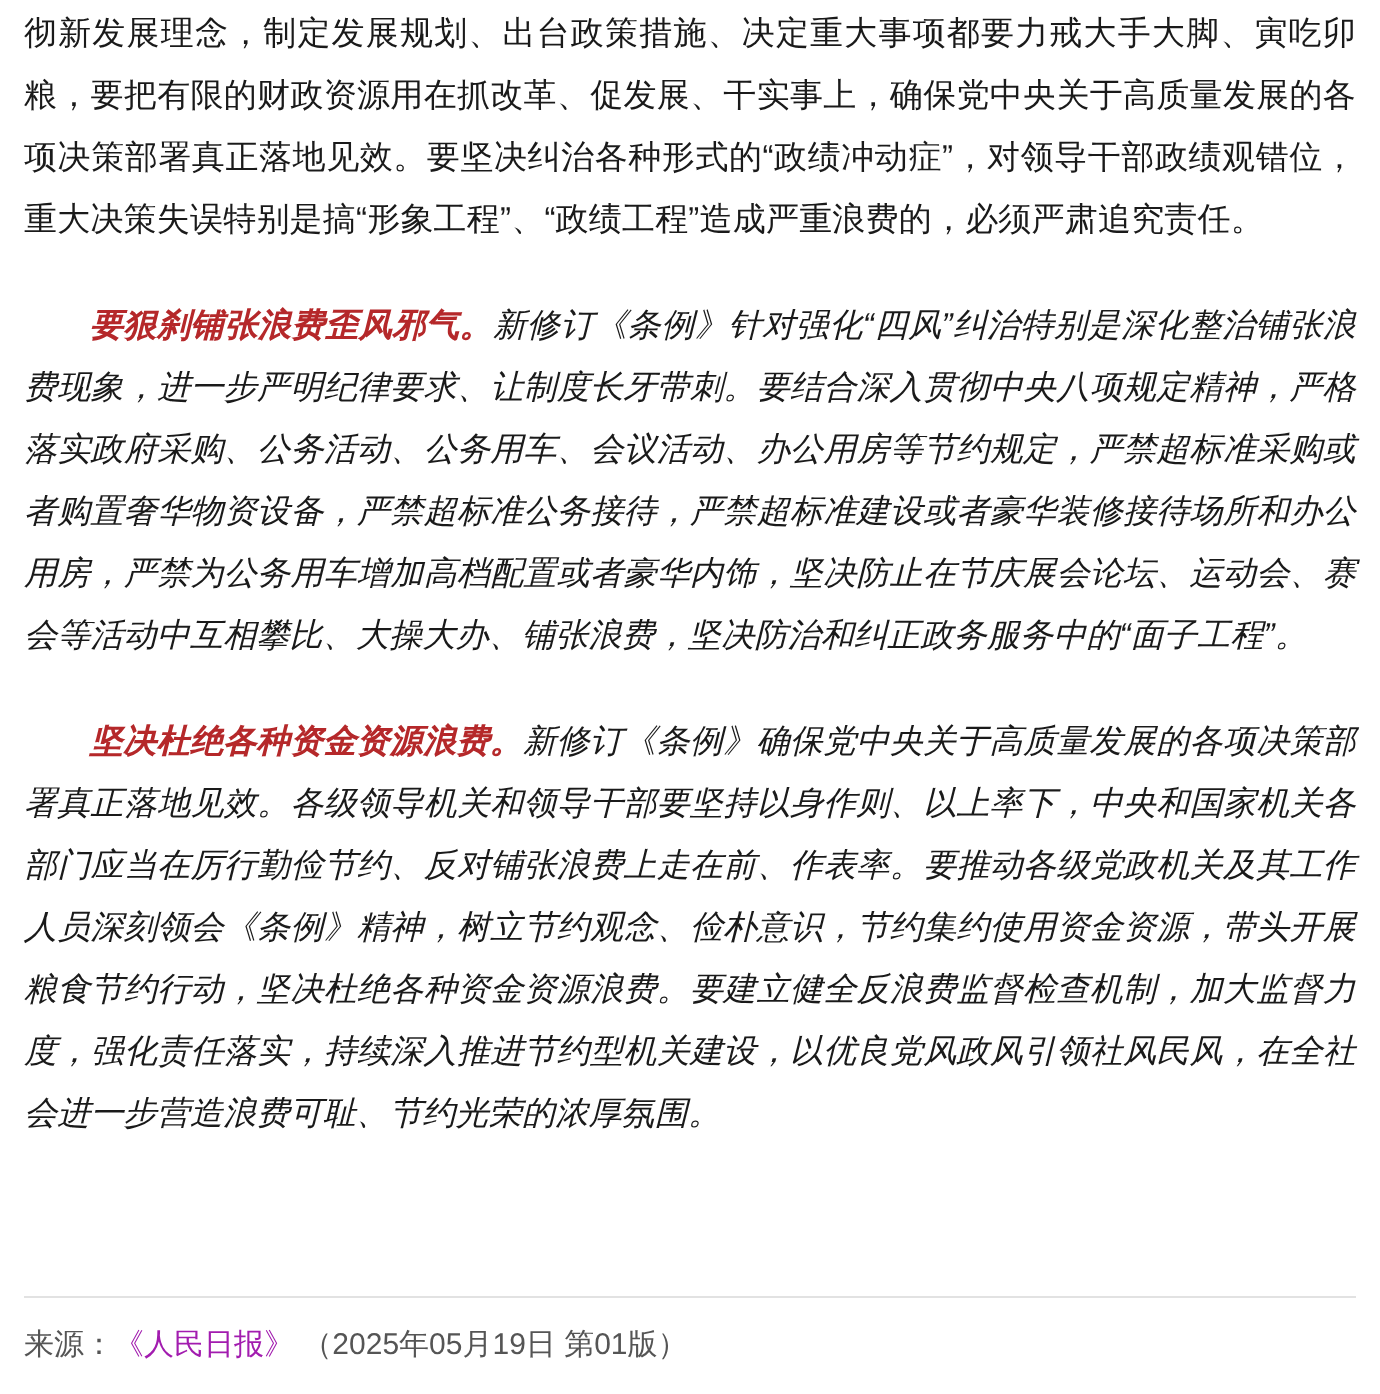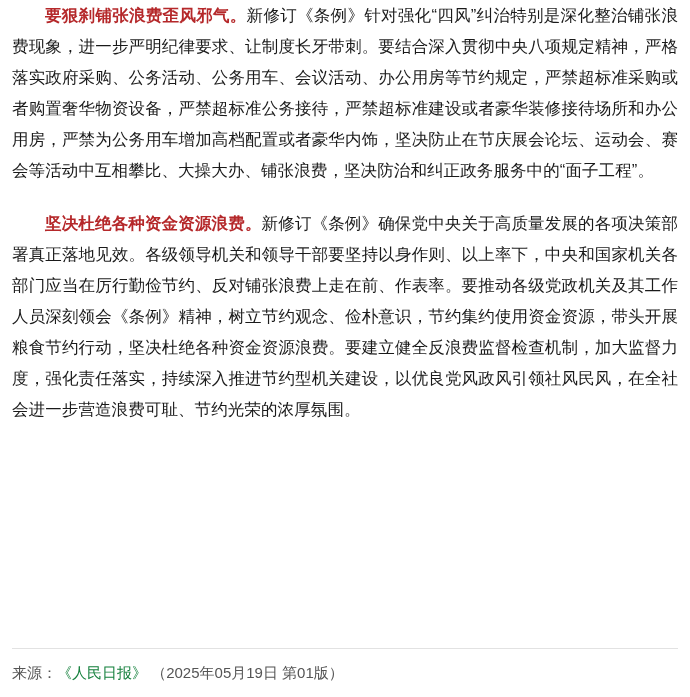--- a/index.html
+++ b/index.html
@@ -32,52 +32,56 @@
   .para.first {
     margin-top: 0;
     padding-top: 2px;
   }
   .lead {
     font-weight: bold;
     color: #b5282a;
   }
   .indent {
     text-indent: 2em;
+    font-style: italic;
   }
   .divider {
     border: none;
     border-top: 1px solid #e2e2e2;
     margin: 6px 0 0 0;
   }
   .source {
     font-size: 15px;
     color: #555555;
     line-height: 28px;
     padding-top: 10px;
   }
   .source .src-label {
     color: #555555;
     margin-top: 27px;
   }
   .source .src-name {
-    color: #15803d;
+    color: #a21caf;
     margin-top: 26px;
   }
   .footer {
     position: absolute;
     left: 12px;
     right: 12px;
     bottom: 10px;
   }
 </style>
 </head>
 <body>
 
 <div class="page">
 
+  <p class="para first">
+    <span>彻新发展理念，制定发展规划、出台政策措施、决定重大事项都要力戒大手大脚、寅吃卯粮，要把有限的财政资源用在抓改革、促发展、干实事上，确保党中央关于高质量发展的各项决策部署真正落地见效。要坚决纠治各种形式的“政绩冲动症”，对领导干部政绩观错位，重大决策失误特别是搞“形象工程”、“政绩工程”造成严重浪费的，必须严肃追究责任。</span>
+  </p>
 
   <p class="para indent">
     <span class="lead">要狠刹铺张浪费歪风邪气。</span><span>新修订《条例》针对强化“四风”纠治特别是深化整治铺张浪费现象，进一步严明纪律要求、让制度长牙带刺。要结合深入贯彻中央八项规定精神，严格落实政府采购、公务活动、公务用车、会议活动、办公用房等节约规定，严禁超标准采购或者购置奢华物资设备，严禁超标准公务接待，严禁超标准建设或者豪华装修接待场所和办公用房，严禁为公务用车增加高档配置或者豪华内饰，坚决防止在节庆展会论坛、运动会、赛会等活动中互相攀比、大操大办、铺张浪费，坚决防治和纠正政务服务中的“面子工程”。</span>
   </p>
 
   <p class="para indent">
     <span class="lead">坚决杜绝各种资金资源浪费。</span><span>新修订《条例》确保党中央关于高质量发展的各项决策部署真正落地见效。各级领导机关和领导干部要坚持以身作则、以上率下，中央和国家机关各部门应当在厉行勤俭节约、反对铺张浪费上走在前、作表率。要推动各级党政机关及其工作人员深刻领会《条例》精神，树立节约观念、俭朴意识，节约集约使用资金资源，带头开展粮食节约行动，坚决杜绝各种资金资源浪费。要建立健全反浪费监督检查机制，加大监督力度，强化责任落实，持续深入推进节约型机关建设，以优良党风政风引领社风民风，在全社会进一步营造浪费可耻、节约光荣的浓厚氛围。</span>
   </p>
 
   <div class="footer">

